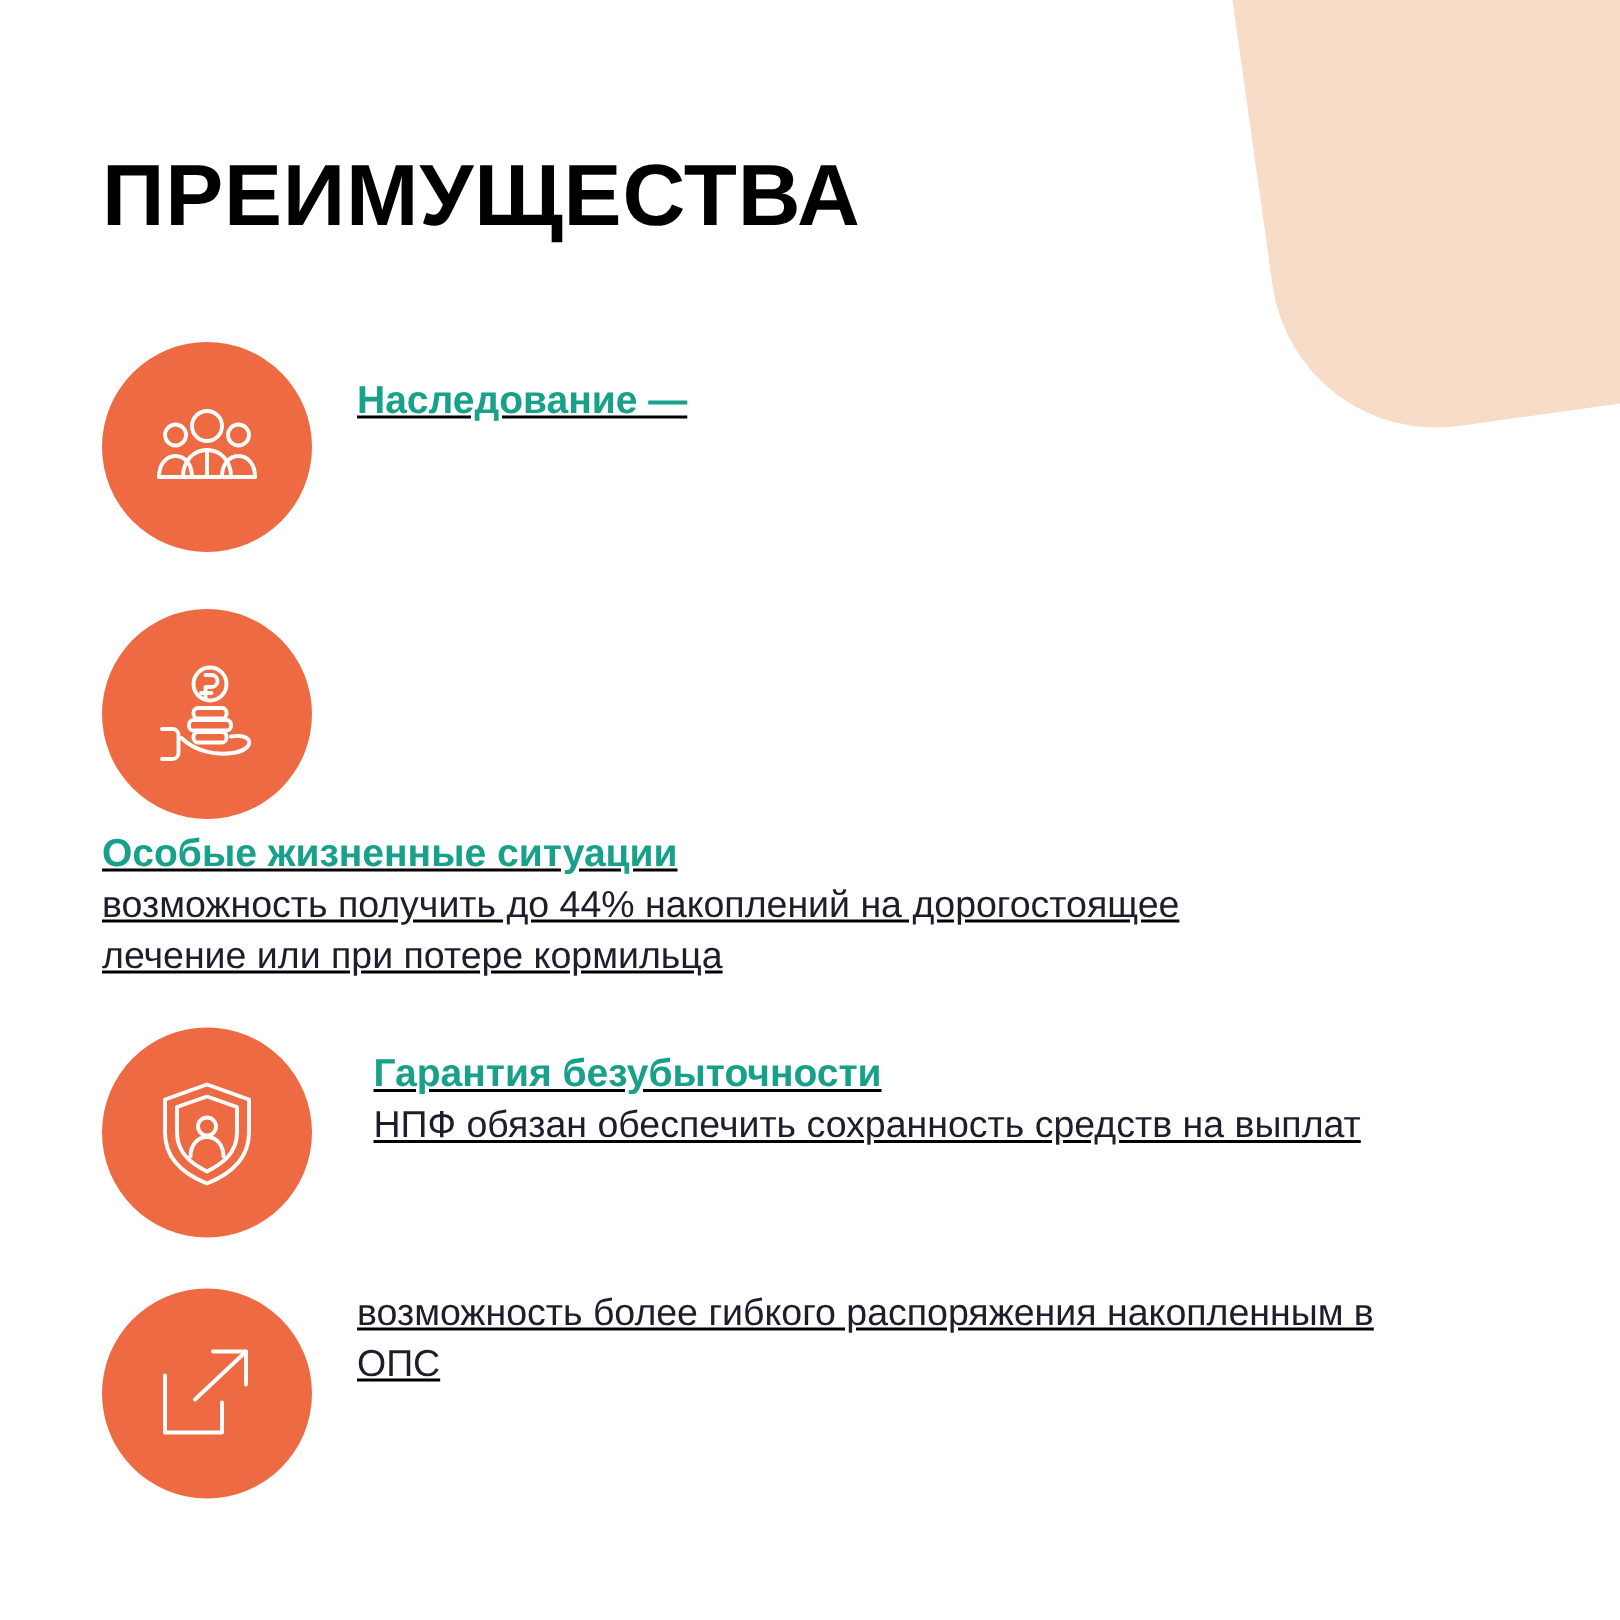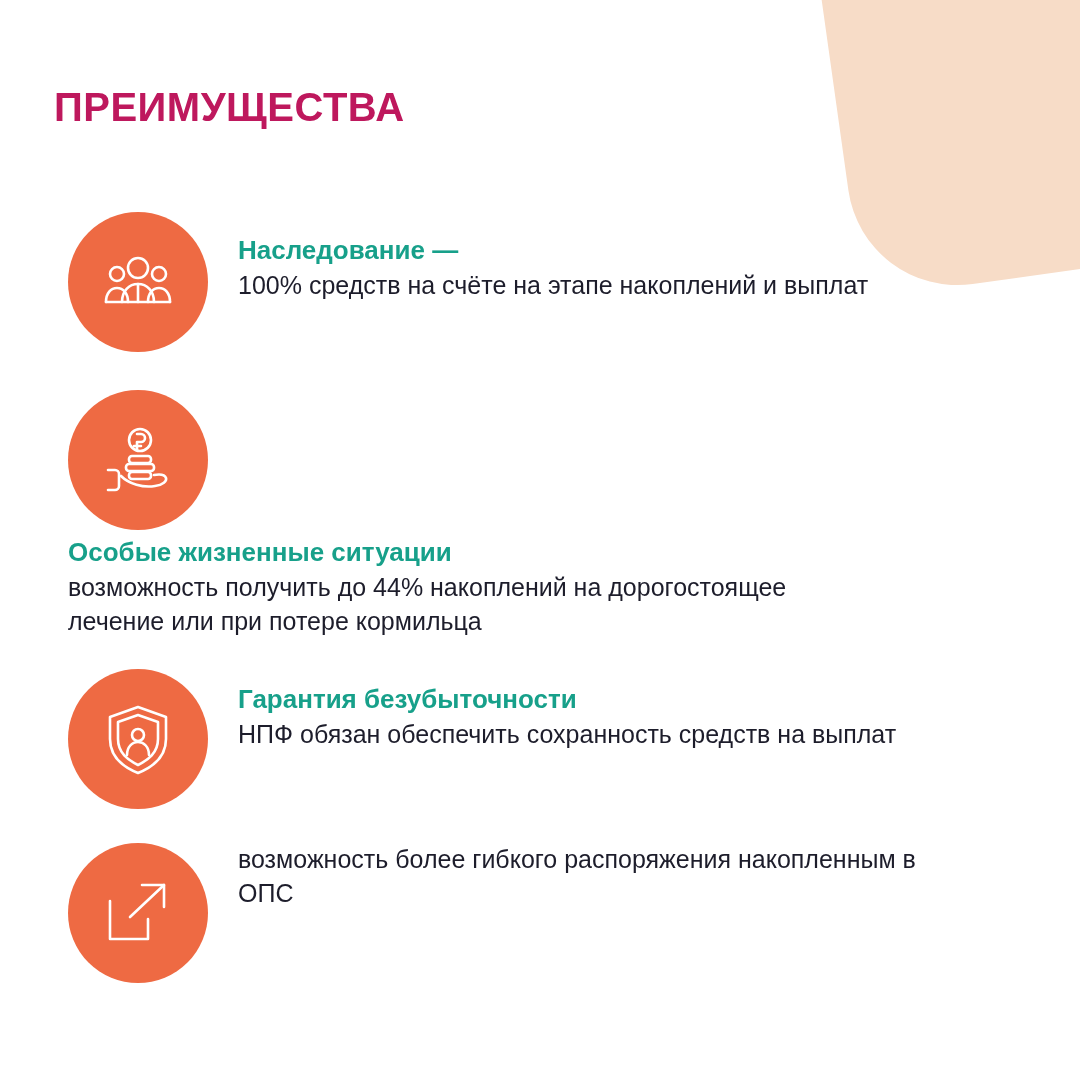--- a/index.html
+++ b/index.html
@@ -37,32 +37,33 @@
     right: -120px;
     width: 300px;
     height: 300px;
     background: #f7dcc7;
     border-radius: 60px;
     transform: rotate(12deg);
   }
   .title {
     position: absolute;
     top: 58px;
-    left: 54px;
-    font-size: 40px;
+    left: 68px;
+    font-size: 58px;
     font-weight: bold;
     letter-spacing: 0.5px;
-    color: #be185d;
+    color: #000000;
     font-family: "Liberation Sans", sans-serif;
   }
   .items {
     position: absolute;
-    top: 212px;
+    top: 228px;
     left: 68px;
     width: 950px;
+    text-decoration: underline;
   }
   .item {
     display: flex;
     align-items: flex-start;
     margin-bottom: 38px;
   }
   .icon-circle {
     flex: 0 0 auto;
     width: 140px;
     height: 140px;
@@ -92,21 +93,21 @@
     font-size: 25px;
     line-height: 1.35;
     margin: 0;
   }
   
   .item-1 .item-text { padding-top: 22px; }
   .item-2 .item-text { padding-top: 6px; }
   .item-3 .item-text { padding-top: 14px; }
   .item-4 .item-text { padding-top: 0px; }
   .item-2 { margin-bottom: 30px; flex-direction: column; }
-  .item-3 { margin-bottom: 34px; }
+  .item-3 { margin-bottom: 34px; gap: 11px; }
   .item-4 { margin-bottom: 0; }
 </style>
 </head>
 <body>
 
 <div class="slide">
 
   <div class="deco-blob-2"></div>
   <div class="deco-blob"></div>
 
@@ -122,21 +123,20 @@
           <path d="M42 44 v18"></path>
           <circle cx="21" cy="34" r="7"></circle>
           <path d="M10 62 c0 -9 5 -14 11 -14 s11 5 11 14"></path>
           <circle cx="63" cy="34" r="7"></circle>
           <path d="M52 62 c0 -9 5 -14 11 -14 s11 5 11 14"></path>
           <path d="M10 62 h64"></path>
         </svg>
       </div>
       <div class="item-text">
         <p class="item-heading">Наследование —</p>
-        <p class="item-body">100% средств на счёте на этапе накоплений и выплат</p>
       </div>
     </div>
 
     <div class="item item-2">
       <div class="icon-circle">
         <svg width="84" height="84" viewBox="0 0 84 84" fill="none" stroke="#ffffff" stroke-width="2.6" stroke-linecap="round" stroke-linejoin="round">
           <circle cx="44" cy="22" r="11"></circle>
           <path d="M41 16 h4 a4 4 0 0 1 0 8 h-4 M41 24 v8 M38 28 h7"></path>
           <rect x="33" y="38" width="22" height="7" rx="3"></rect>
           <rect x="30" y="46" width="28" height="7" rx="3"></rect>

